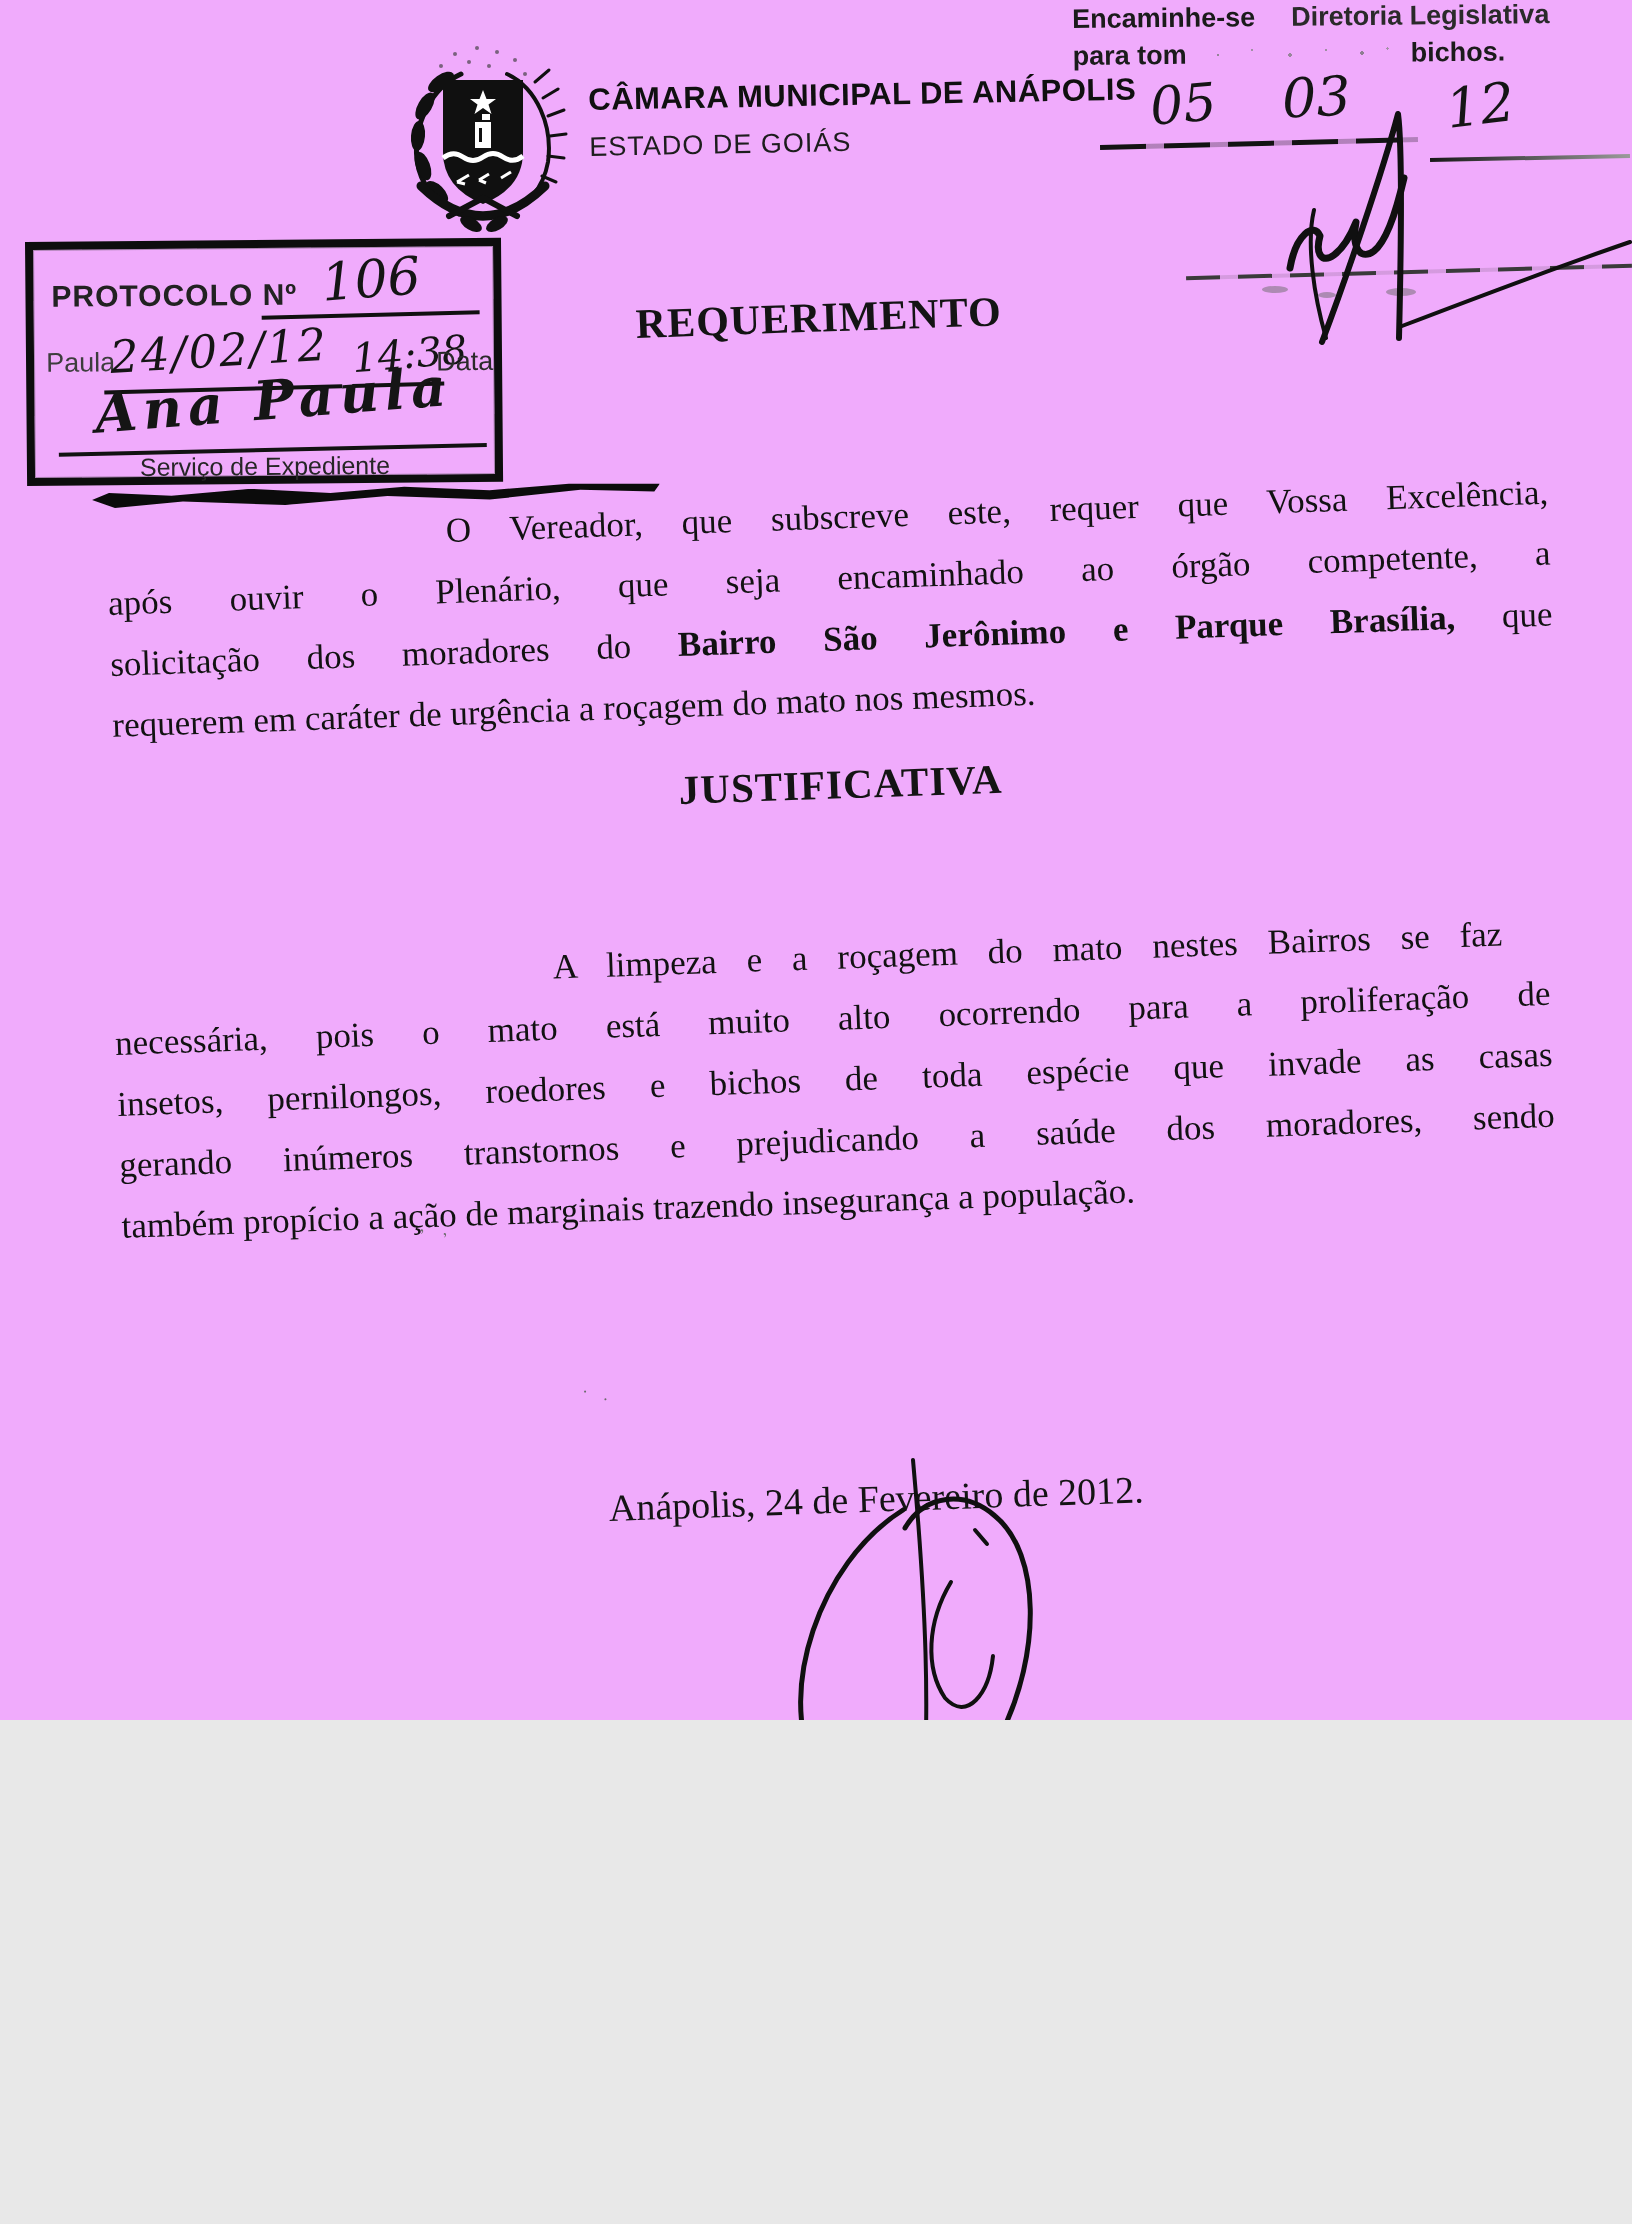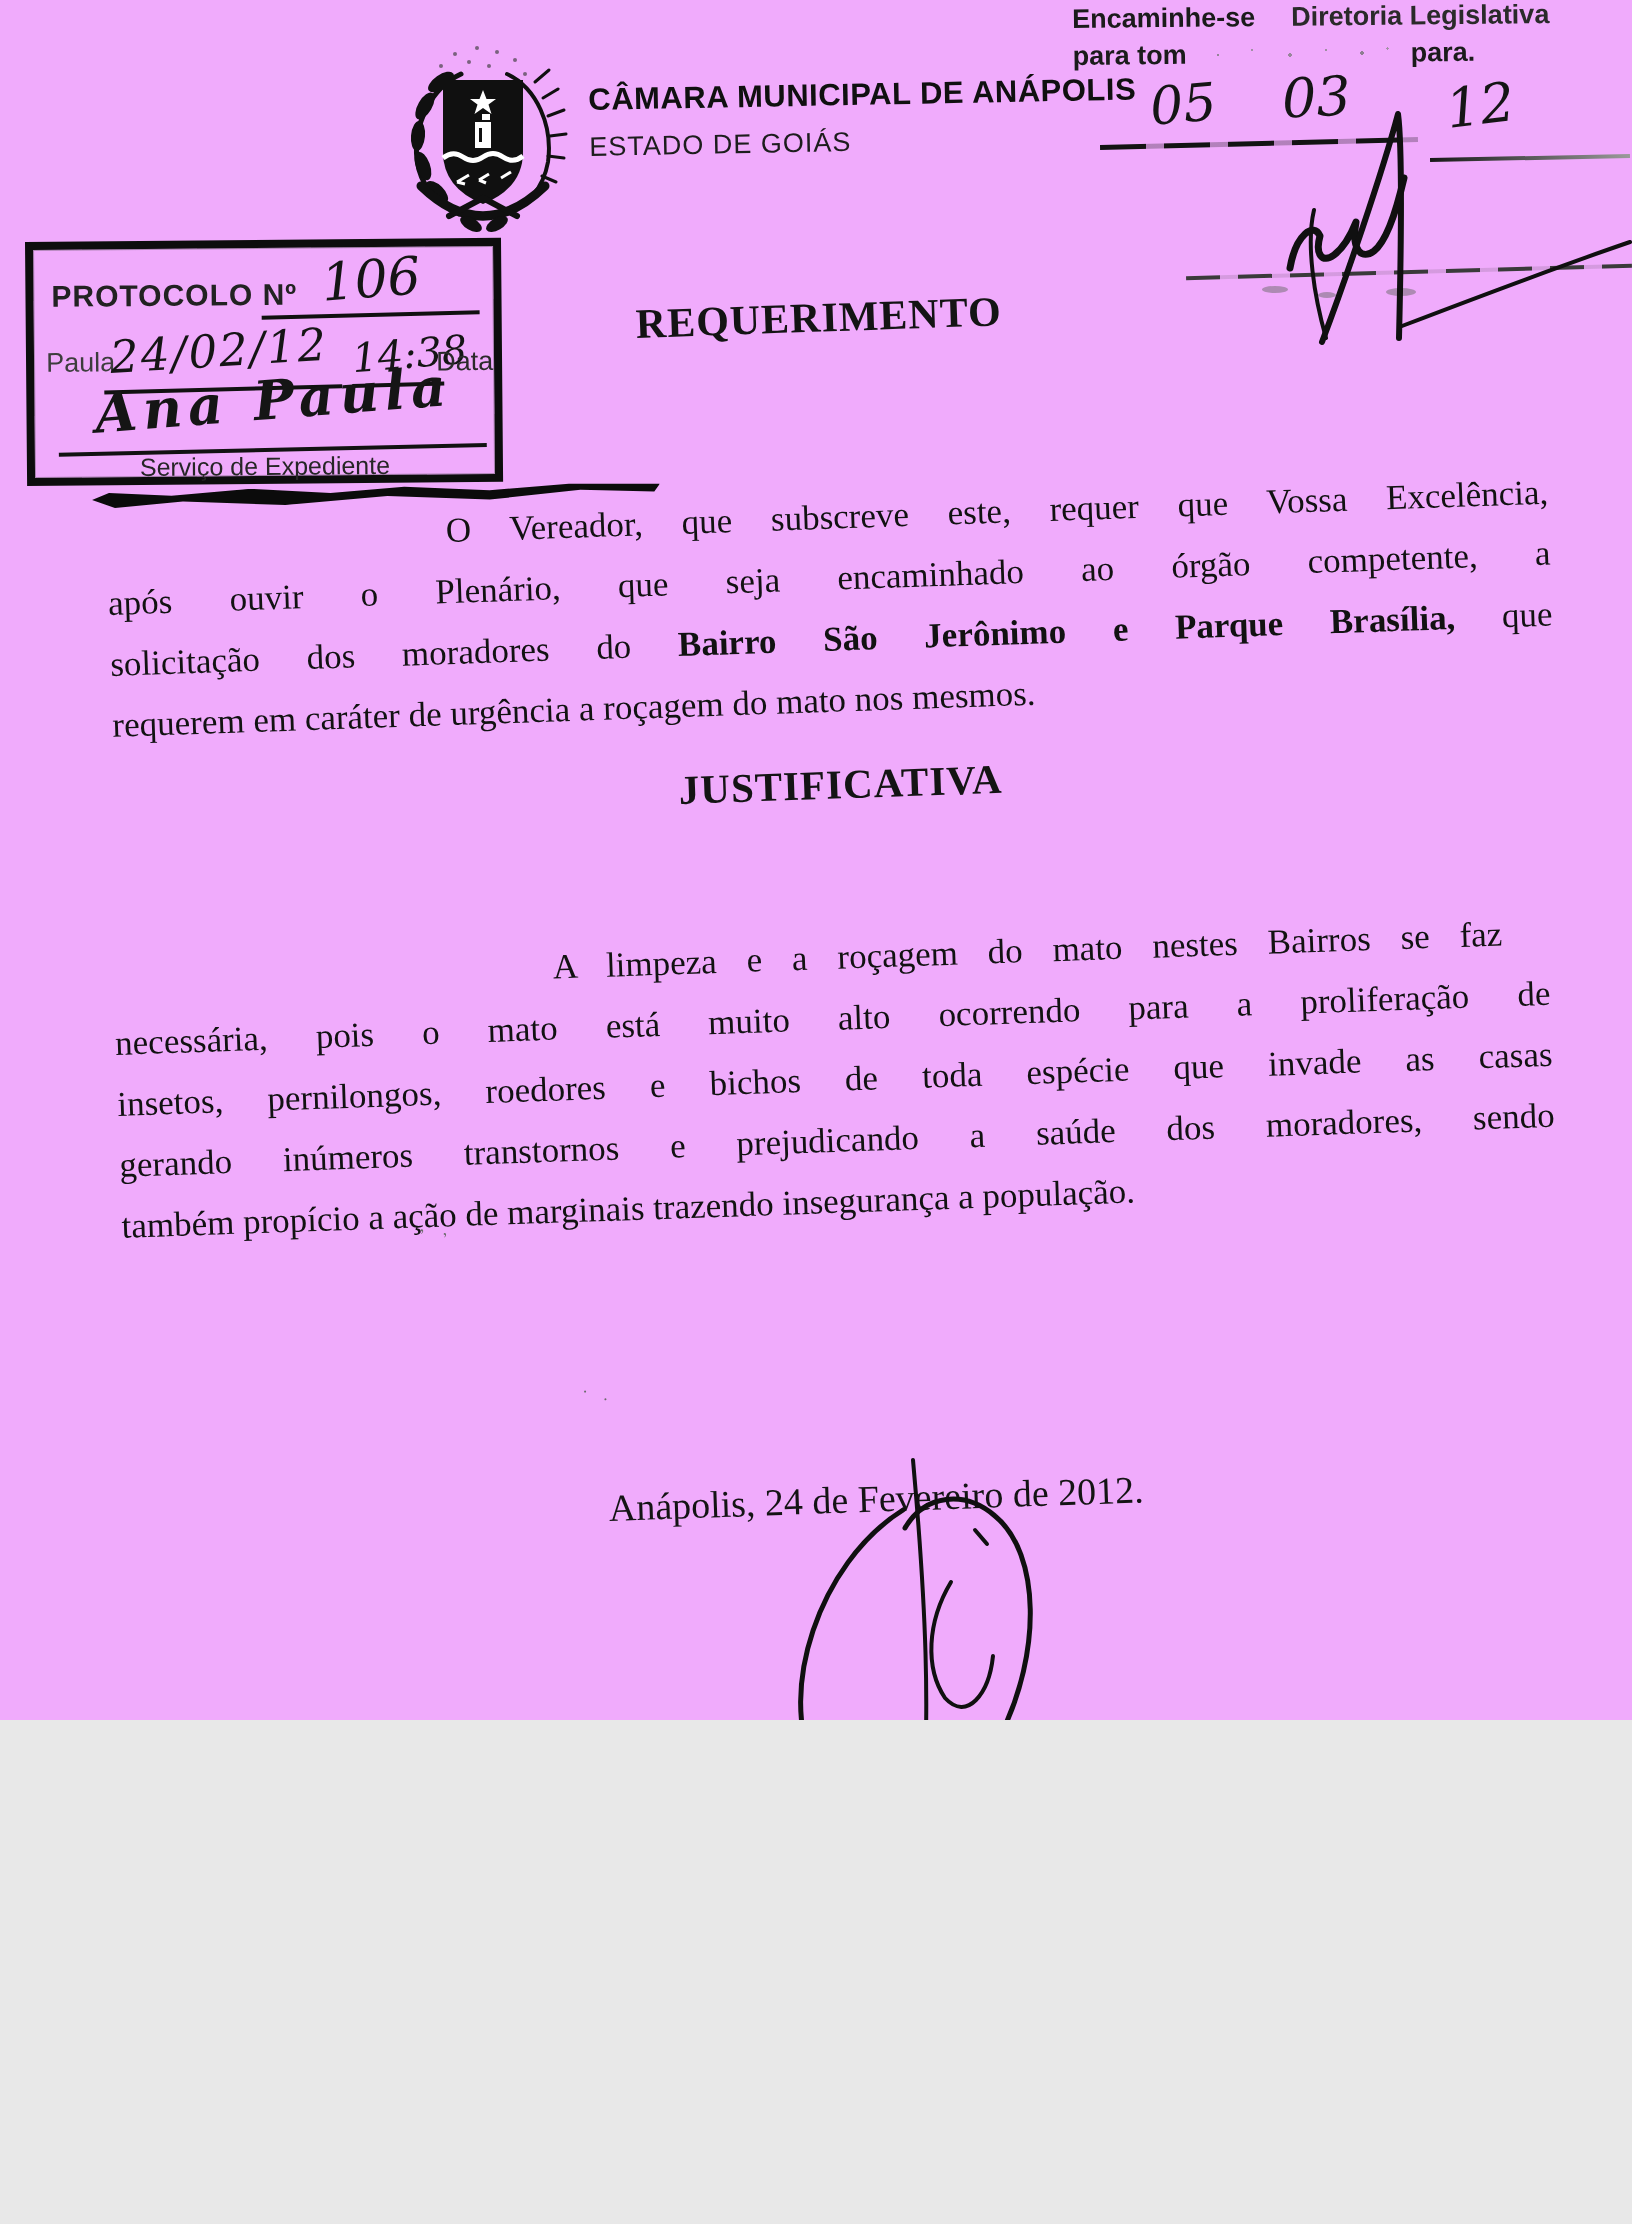--- a/index.html
+++ b/index.html
@@ -98,21 +98,21 @@
 
   <div class="routing">
     <div class="routing-line">
       <span>Encaminhe-se</span>
       <span class="routing-gap"></span>
       <span class="fade-word" style="color:#2a2a2a;filter:none;">Diretoria Legislativa</span>
     </div>
     <div class="routing-line">
       <span>para tom</span>
       <span class="faded-mid"></span>
-      <span>para.</span>
+      <span>bichos.</span>
     </div>
   </div>
 
   <span class="hand hw-day">05</span>
   <span class="hand hw-month">03</span>
   <span class="hand hw-year">12</span>
   <div class="dash1"></div>
   <div class="dash2"></div>
   <div class="dash3"></div>
   <div class="smear" style="left:1262px;top:286px;width:26px;height:7px;"></div>

